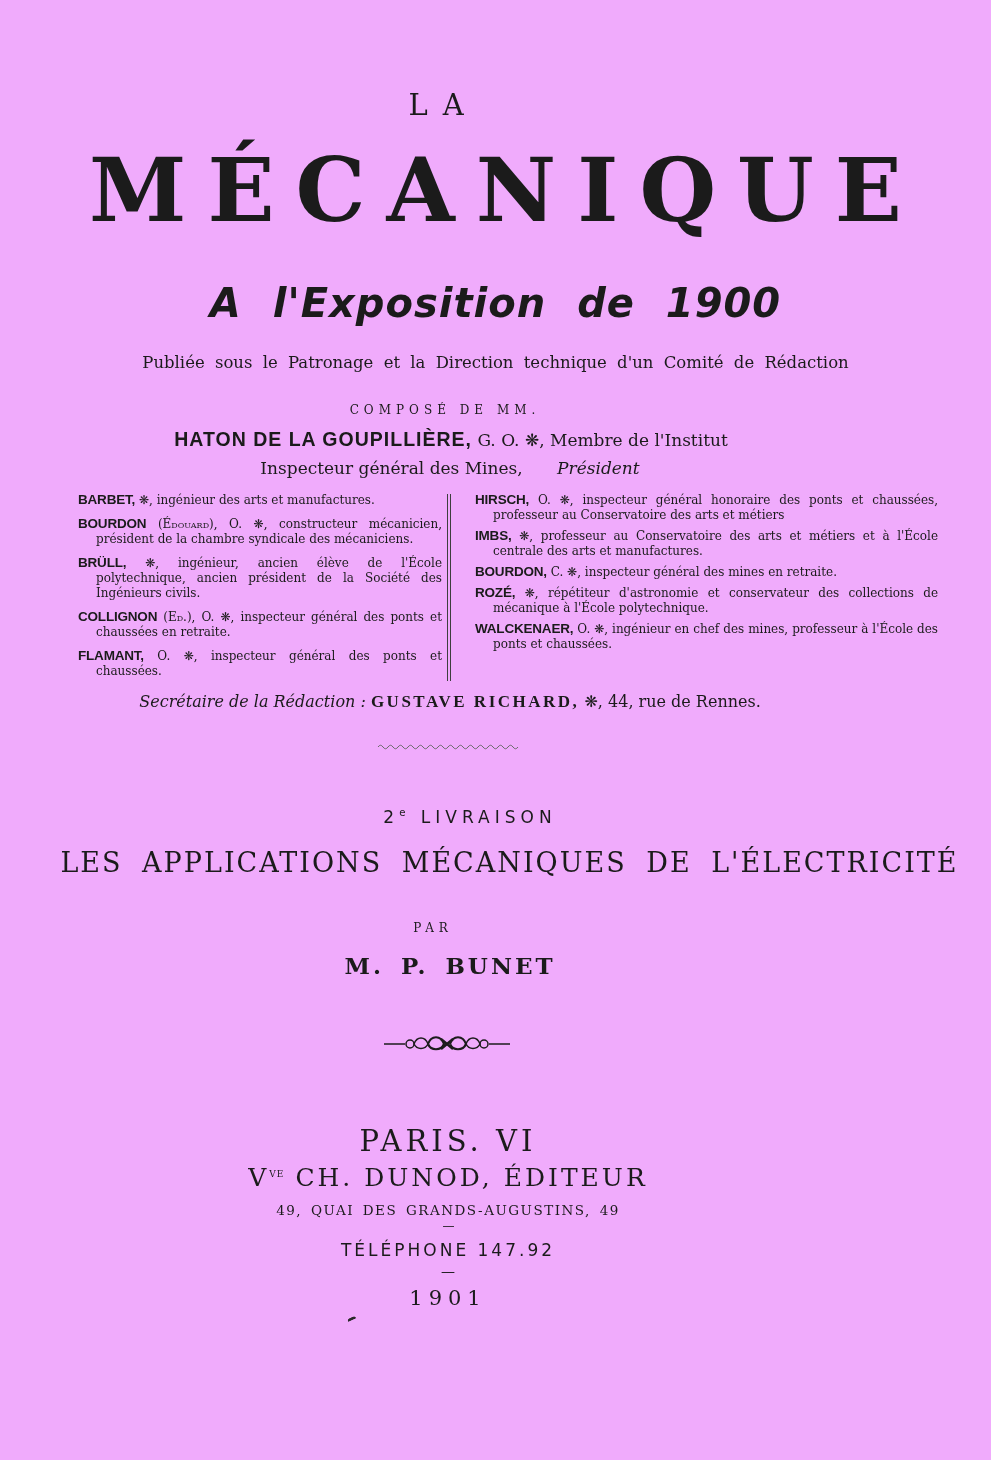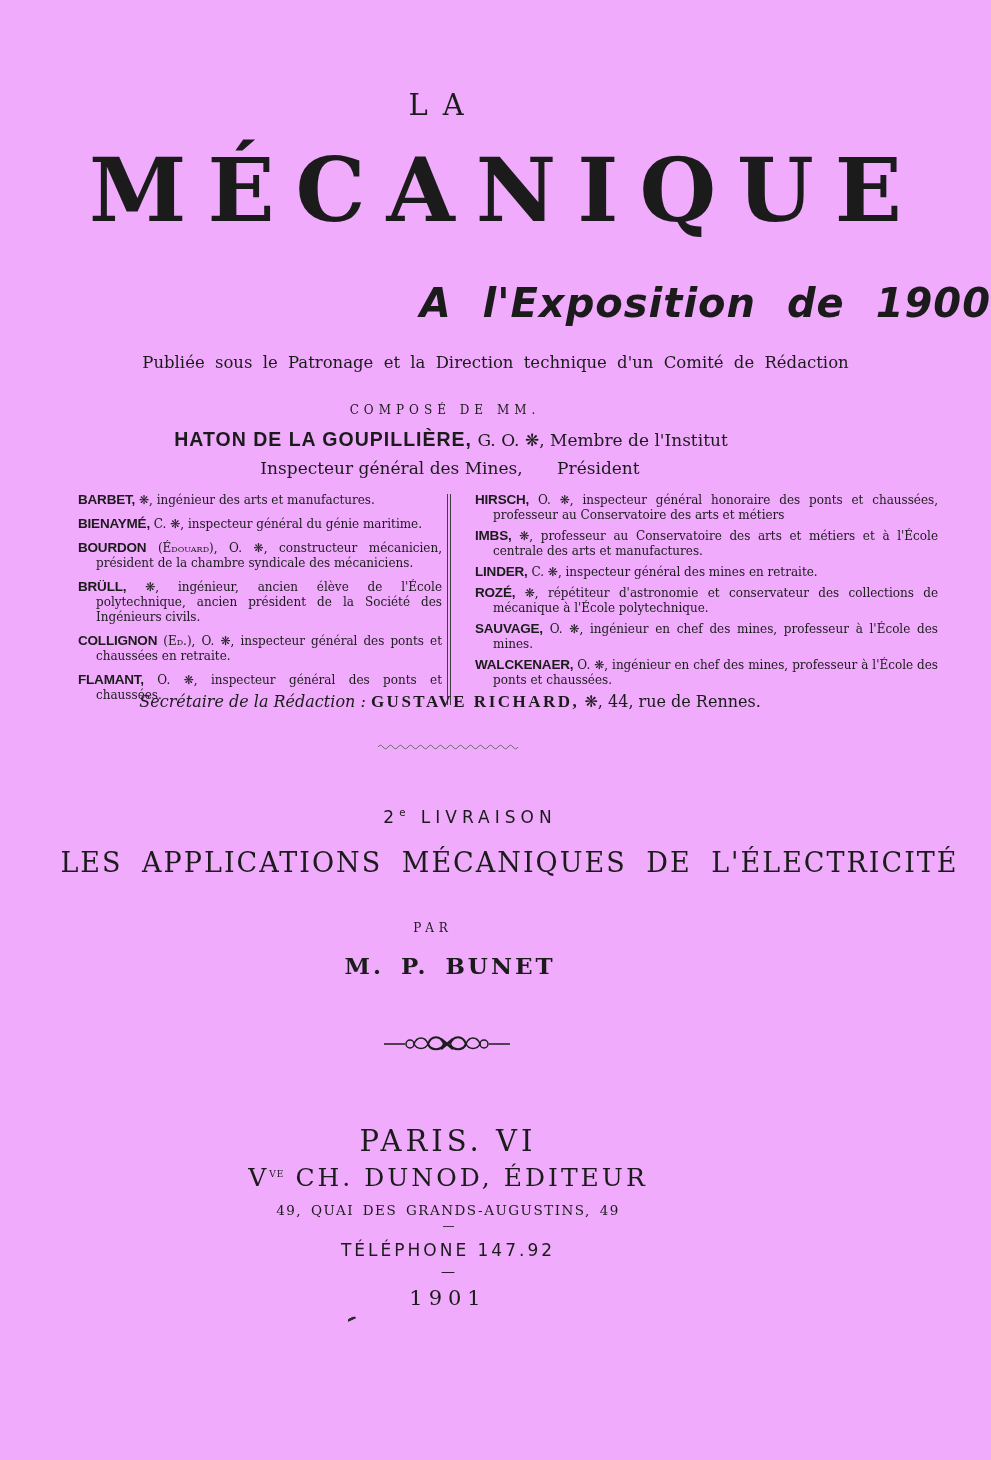--- a/index.html
+++ b/index.html
@@ -21,21 +21,21 @@
   }
   .title{
     top:138px;left:0;right:0;
     font:700 88px "DejaVu Serif", serif;
     letter-spacing:21px;text-indent:21px;
     white-space:nowrap;
   }
   .subtitle{
     top:280px;left:0;right:0;
     font:italic 700 40px "DejaVu Sans", sans-serif;
-    letter-spacing:1px;word-spacing:16px;text-align:right;
+    letter-spacing:1px;word-spacing:16px;
   }
   .patronage{
     top:353px;left:0;right:0;
     font:400 16.5px "DejaVu Serif", serif;
     word-spacing:5px;
   }
   .composed{
     top:403px;left:0;width:890px;
     font:400 12px "DejaVu Serif", serif;
     letter-spacing:5px;
@@ -46,21 +46,21 @@
     white-space:nowrap;
   }
   .president-l1 .bigname{
     font:700 19.5px "Liberation Sans", sans-serif;
     letter-spacing:1px;
   }
   .president-l2{
     top:458px;left:0;width:900px;
     font:400 17px "DejaVu Serif", serif;
   }
-  .italic{margin-left:29px;}
+  .italic{font-style:italic;margin-left:29px;}
 
   .committee{
     position:absolute;top:492px;left:62px;width:876px;
     display:flex;align-items:stretch;text-align:left;
   }
   .col-left{width:380px;}
   .col-right{flex:1;}
   .vrule{
     width:2px;margin:2px 8px 6px 5px;
     border-left:1.5px solid #3e3e3e;
@@ -180,24 +180,20 @@
     <span class="italic">Président</span>
   </div>
 
   <div class="committee">
     <div class="col-left">
       <p class="member">
         <span class="mname">BARBET,</span>
         <span>❋, </span><span>ingénieur des arts et manufactures.</span>
       </p>
       <p class="member">
-        <span class="mname">BIENAYMÉ,</span>
-        <span>C. ❋, </span><span>inspecteur général du génie maritime.</span>
-      </p>
-      <p class="member">
         <span class="mname">BOURDON</span>
         <span class="sc">(Édouard),</span>
         <span>O. ❋, </span><span>constructeur mécanicien, président de la chambre syndicale des mécaniciens.</span>
       </p>
       <p class="member">
         <span class="mname">BRÜLL,</span>
         <span>❋, </span><span>ingénieur, ancien élève de l'École polytechnique, ancien président de la Société des Ingénieurs civils.</span>
       </p>
       <p class="member">
         <span class="mname">COLLIGNON</span>
@@ -215,30 +211,26 @@
     <div class="col-right">
       <p class="member">
         <span class="mname">HIRSCH,</span>
         <span>O. ❋, </span><span>inspecteur général honoraire des ponts et chaussées, professeur au Conservatoire des arts et métiers</span>
       </p>
       <p class="member">
         <span class="mname">IMBS,</span>
         <span>❋, </span><span>professeur au Conservatoire des arts et métiers et à l'École centrale des arts et manufactures.</span>
       </p>
       <p class="member">
-        <span class="mname">LINDER,</span>
+        <span class="mname">BOURDON,</span>
         <span>C. ❋, </span><span>inspecteur général des mines en retraite.</span>
       </p>
       <p class="member">
         <span class="mname">ROZÉ,</span>
         <span>❋, </span><span>répétiteur d'astronomie et conservateur des collections de mécanique à l'École polytechnique.</span>
-      </p>
-      <p class="member">
-        <span class="mname">SAUVAGE,</span>
-        <span>O. ❋, </span><span>ingénieur en chef des mines, professeur à l'École des mines.</span>
       </p>
       <p class="member">
         <span class="mname">WALCKENAER,</span>
         <span>O. ❋, </span><span>ingénieur en chef des mines, professeur à l'École des ponts et chaussées.</span>
       </p>
     </div>
   </div>
 
   <div class="abs secretary">
     <span class="label">Secrétaire de la Rédaction :</span>

